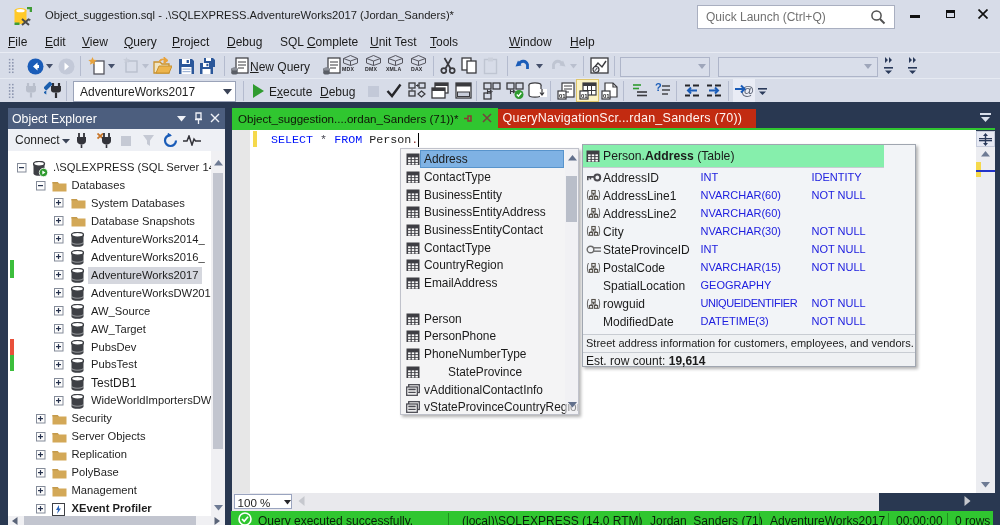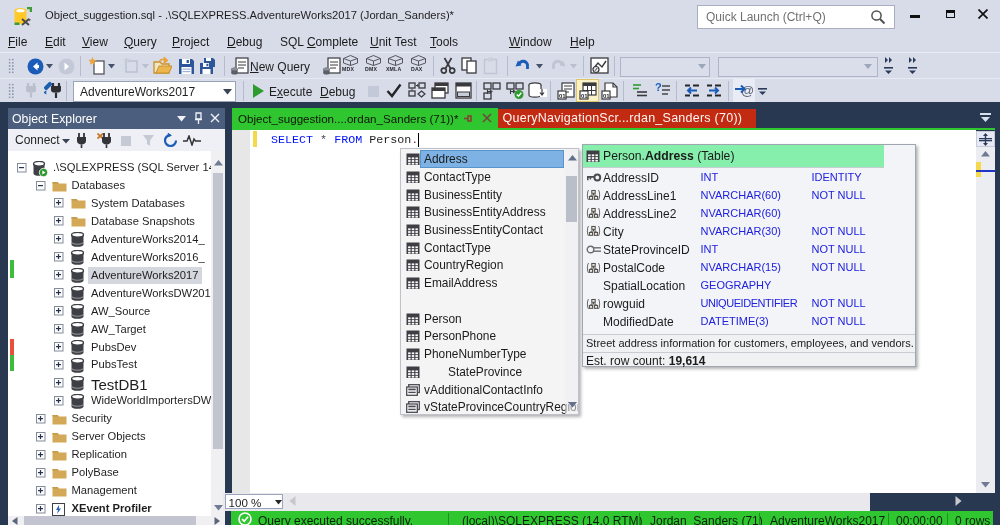--- a/index.html
+++ b/index.html
@@ -583,21 +583,21 @@
 <svg class="abs" style="left:46px;top:4px;" width="10" height="10" viewBox="0 0 10 10">
           <rect x="0.5" y="0.5" width="8.5" height="8.5" fill="#FDFDFD" stroke="#848B99"></rect>
           <rect x="2" y="4" width="5" height="1.2" fill="#26324E"></rect>
           <rect x="3.9" y="2.1" width="1.2" height="5" fill="#26324E"></rect>
         </svg>
 <svg class="abs" style="left:62.5px;top:2px;" width="13" height="15" viewBox="0 0 13 15">
           <path d="M0.5 2.6 L0.5 12.4 C0.5 13.8 3.2 14.7 6.5 14.7 C9.8 14.7 12.5 13.8 12.5 12.4 L12.5 2.6" fill="#3E4045"></path>
           <ellipse cx="6.5" cy="2.8" rx="6" ry="2.4" fill="#FFFFFF" stroke="#3E4045" stroke-width="1.4"></ellipse>
           <path d="M0.5 9.9 C0.5 11.3 3.2 12.2 6.5 12.2 C9.8 12.2 12.5 11.3 12.5 9.9" fill="none" stroke="#B9BBBE" stroke-width="0.8"></path>
         </svg>
-<span class="abs" style="left:83px;top:2.5px;font-size:15px;color:#1E1E1E;white-space:nowrap;text-align:right;">TestDB1</span>
+<span class="abs" style="left:83px;top:2.5px;font-size:12px;color:#1E1E1E;white-space:nowrap;text-align:right;">TestDB1</span>
 </div>
 <div class="abs" style="left:0;top:240.8px;width:203px;height:18px;">
 <svg class="abs" style="left:46px;top:4px;" width="10" height="10" viewBox="0 0 10 10">
           <rect x="0.5" y="0.5" width="8.5" height="8.5" fill="#FDFDFD" stroke="#848B99"></rect>
           <rect x="2" y="4" width="5" height="1.2" fill="#26324E"></rect>
           <rect x="3.9" y="2.1" width="1.2" height="5" fill="#26324E"></rect>
         </svg>
 <svg class="abs" style="left:62.5px;top:2px;" width="13" height="15" viewBox="0 0 13 15">
           <path d="M0.5 2.6 L0.5 12.4 C0.5 13.8 3.2 14.7 6.5 14.7 C9.8 14.7 12.5 13.8 12.5 12.4 L12.5 2.6" fill="#3E4045"></path>
           <ellipse cx="6.5" cy="2.8" rx="6" ry="2.4" fill="#FFFFFF" stroke="#3E4045" stroke-width="1.4"></ellipse>
@@ -742,21 +742,21 @@
   <svg class="abs" style="left:5px;top:20px;" width="9" height="6" viewBox="0 0 9 6">
       <path d="M4.5 0 L9 5.5 L0 5.5 Z" fill="#6E7B94"></path>
     </svg>
   <div class="abs" style="left:0px;top:31.5px;width:5px;height:15px;background:#F5D94C;"></div>
   <div class="abs" style="left:0px;top:39.5px;width:19px;height:2px;background:#2233C8;"></div>
   <svg class="abs" style="left:5px;top:351px;" width="9" height="6" viewBox="0 0 9 6">
       <path d="M0 0 L9 0 L4.5 5.5 Z" fill="#6E7B94"></path>
     </svg>
 </div>
 
-<div class="abs" style="left:223px;top:493px;width:647px;height:17.5px;background:#E9E9ED;text-decoration:underline;">
+<div class="abs" style="left:232px;top:493px;width:647px;height:17.5px;background:#E9E9ED;text-decoration:underline;">
   <div class="abs" style="left:1.5px;top:1px;width:58.5px;height:15px;background:#FFFFFF;border:1px solid #9AA4BF;"></div>
   <div class="abs" style="left:5.5px;top:2.5px;font-size:11.6px;color:#1E1E1E;">100 %</div>
   <svg class="abs" style="left:52px;top:7px;" width="7" height="5" viewBox="0 0 7 5">
       <path d="M0 0 L7 0 L3.5 4.5 Z" fill="#26262A"></path>
     </svg>
   <svg class="abs" style="left:66px;top:3px;" width="7" height="10" viewBox="0 0 7 10">
       <path d="M6.5 0 L0.5 5 L6.5 10 Z" fill="#C6C8CE"></path>
     </svg>
   <svg class="abs" style="left:732px;top:3px;" width="7" height="10" viewBox="0 0 7 10">
       <path d="M0.5 0 L6.5 5 L0.5 10 Z" fill="#C6C8CE"></path>

